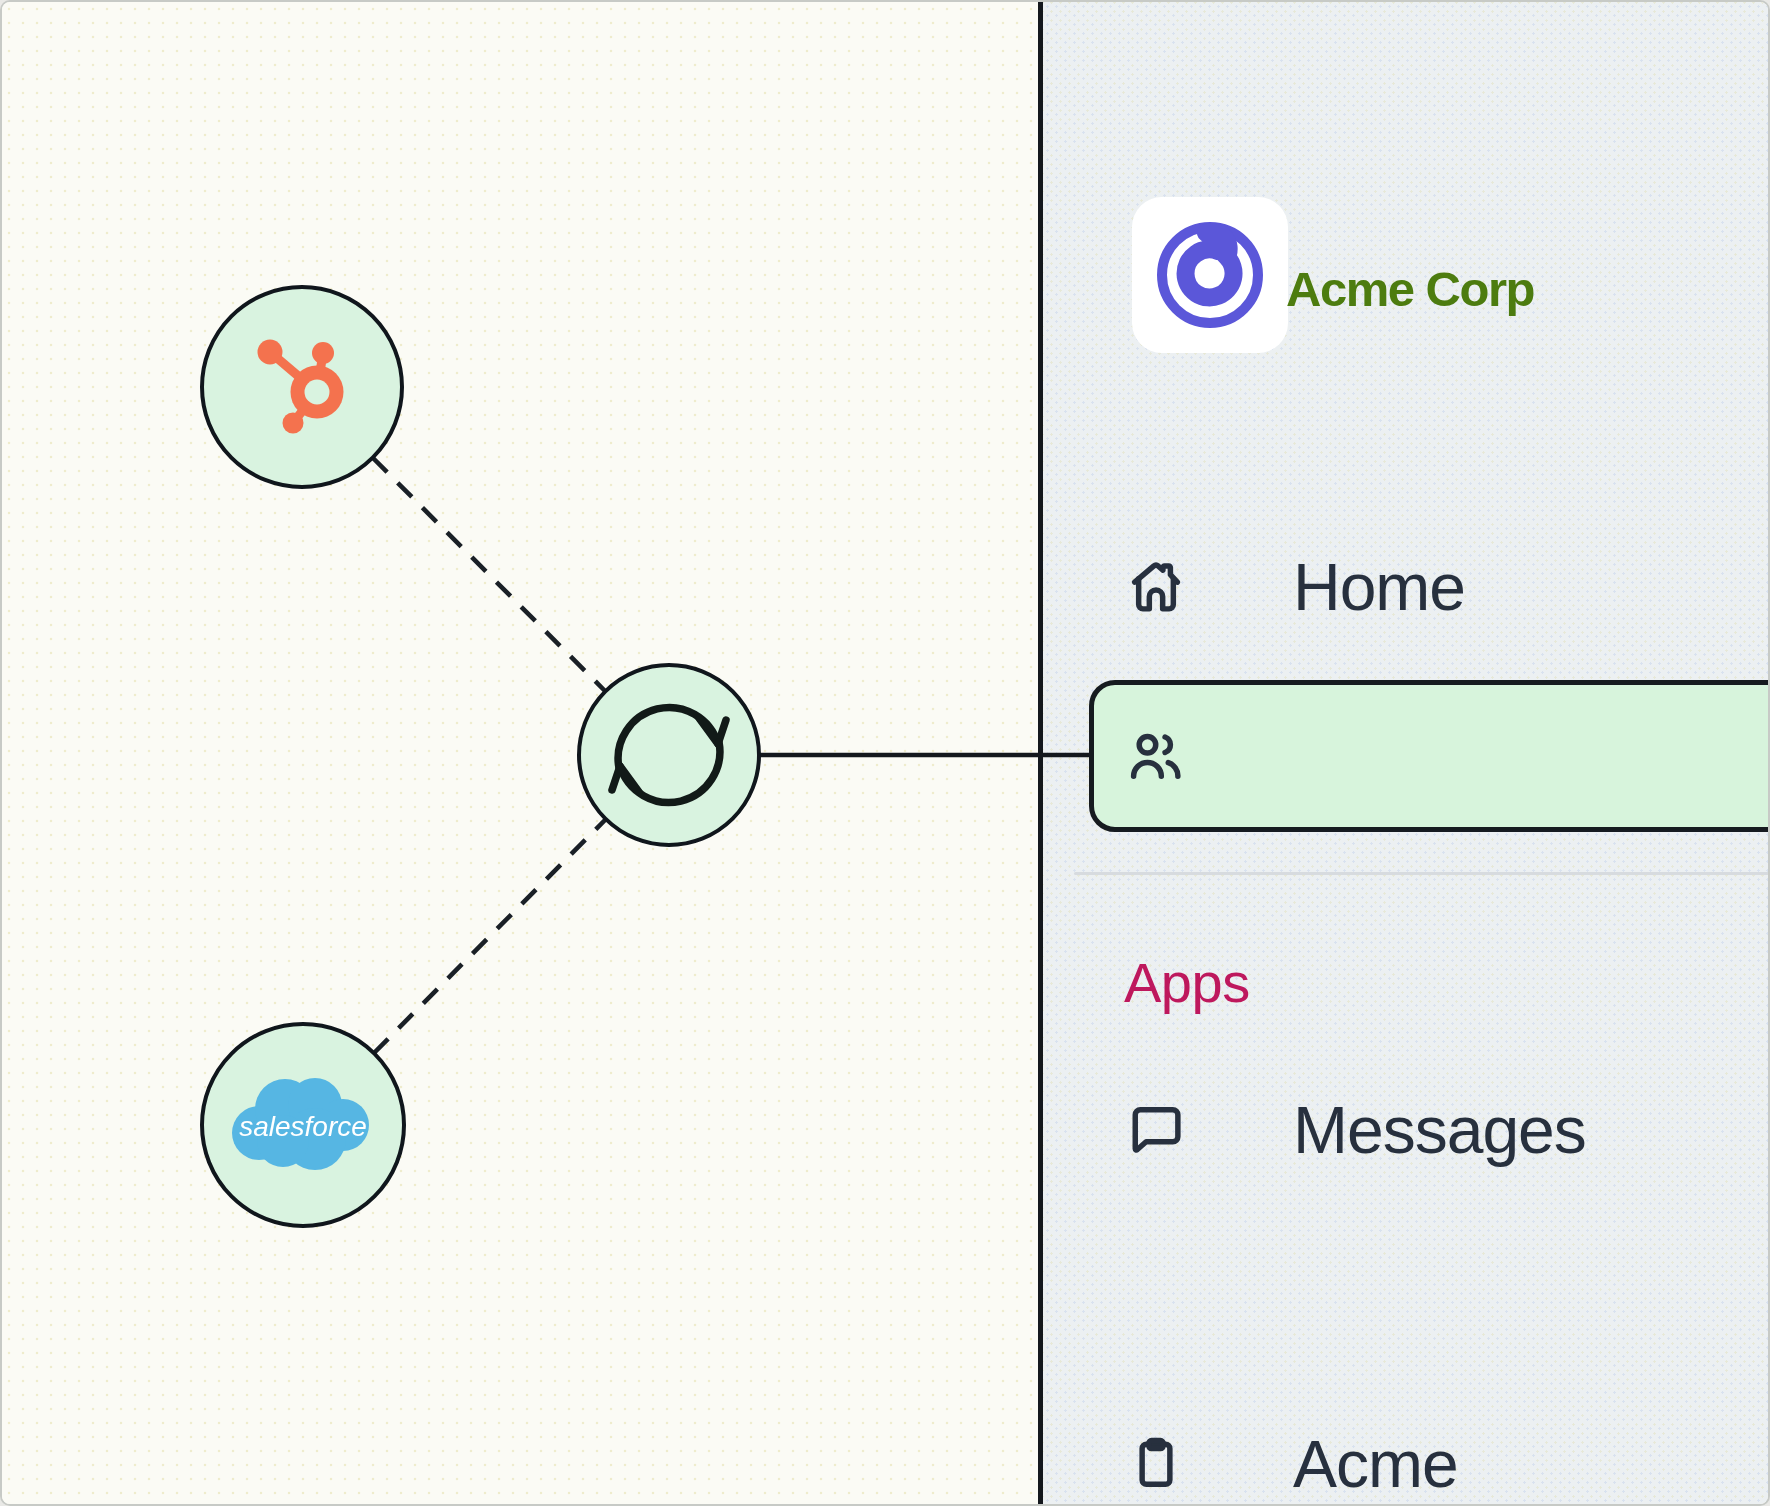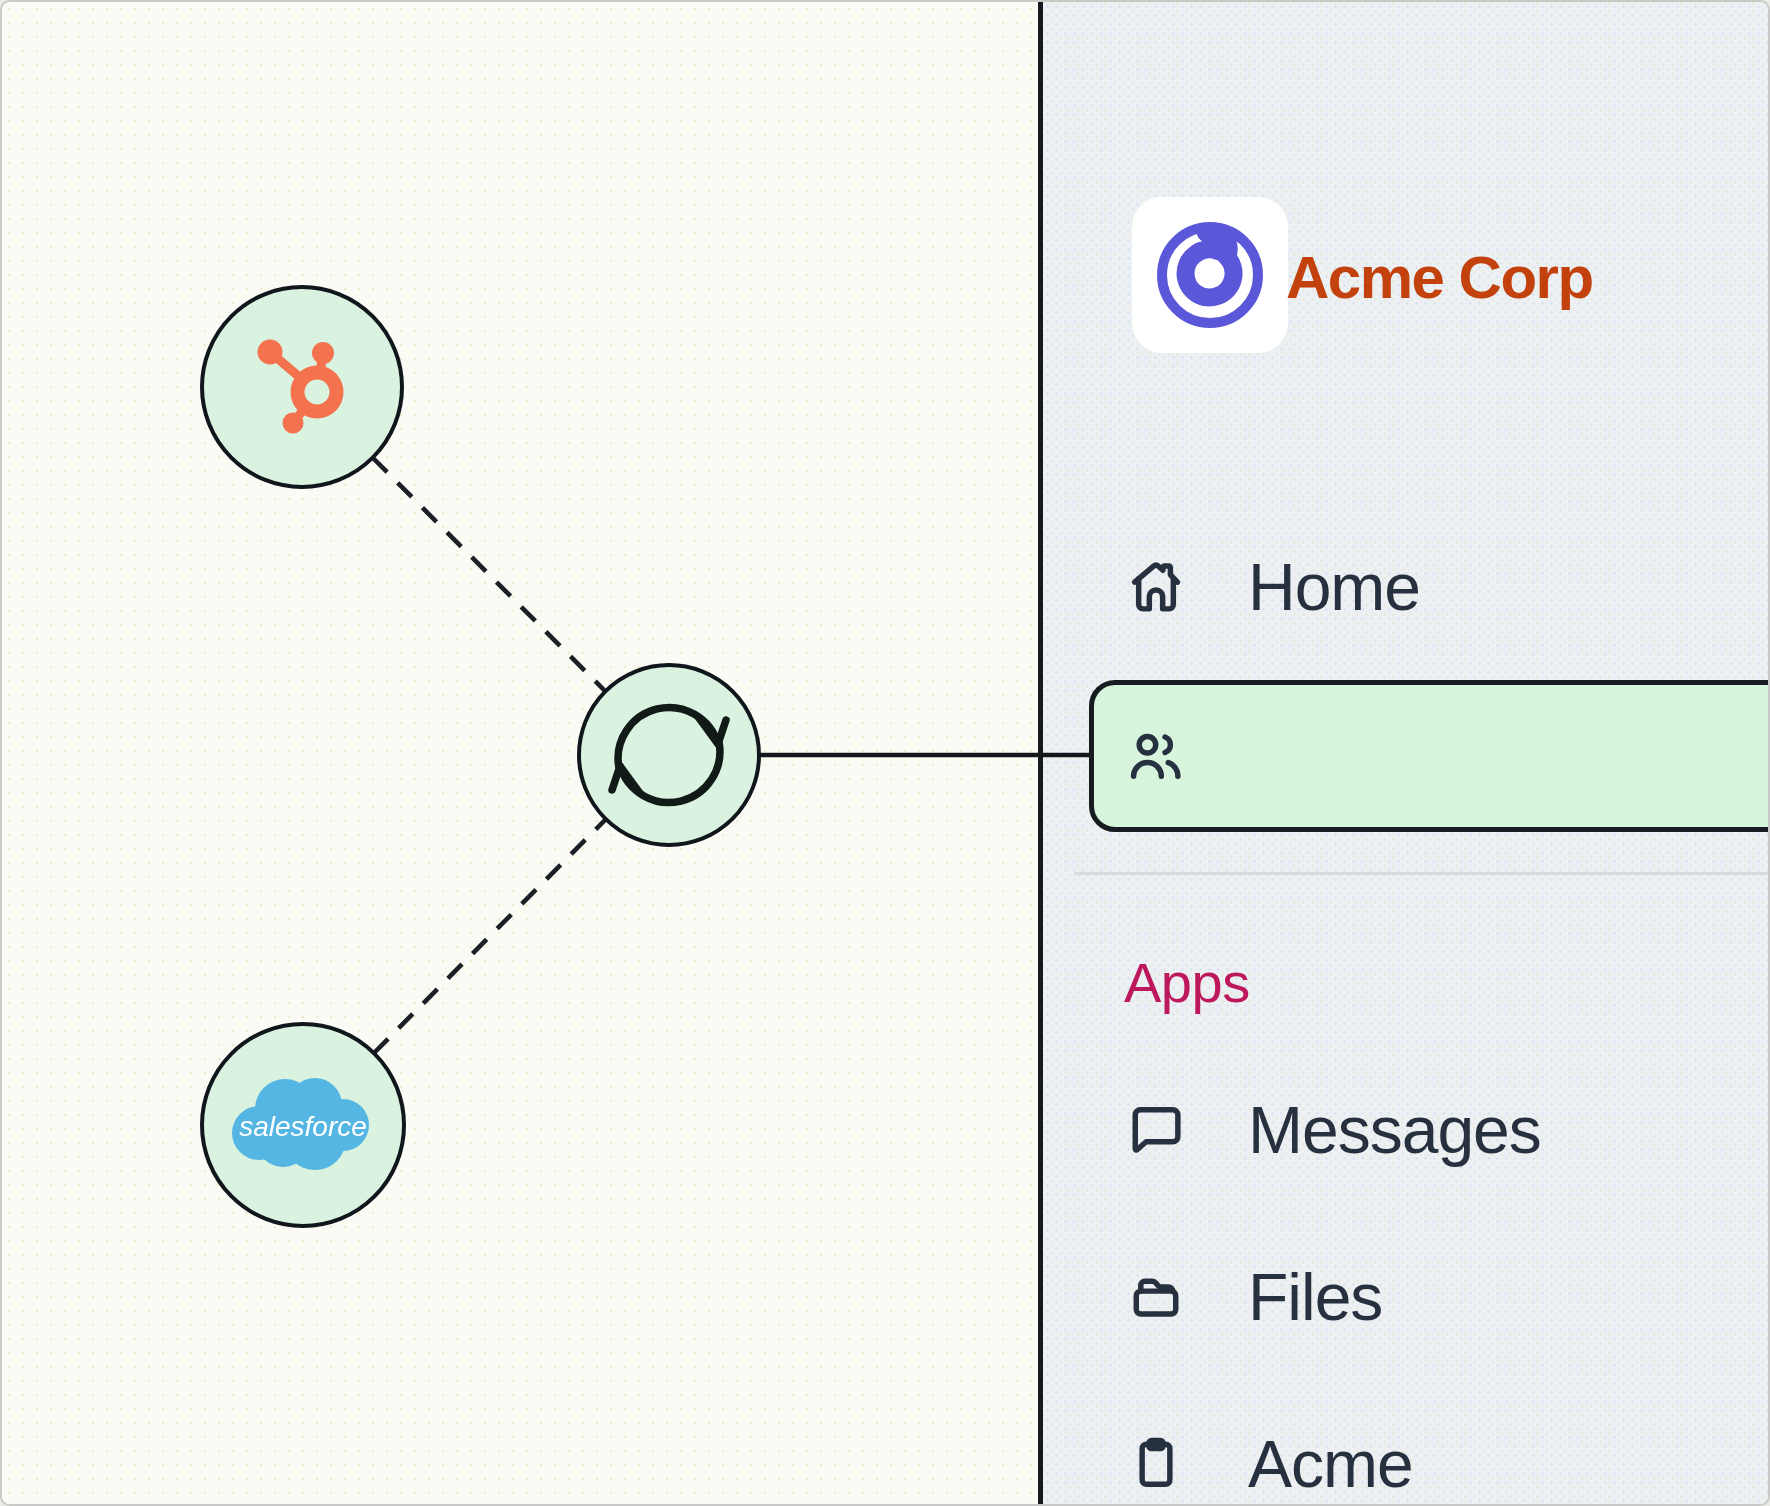--- a/index.html
+++ b/index.html
@@ -27,34 +27,34 @@
     background-size:9px 9px,9px 9px;
     background-position:0 0,4px 5px;
   }
   svg.diagram{position:absolute;left:0;top:0;}
   
   .logo-card{
     position:absolute;left:1130px;top:195px;width:156px;height:156px;
     background:#ffffff;border-radius:30px;display:flex;align-items:center;justify-content:center;
   }
   .brand-name{
-    position:absolute;left:1284px;top:197px;height:156px;display:flex;align-items:center;
-    font-size:60px;font-weight:600;color:#c2410c;letter-spacing:-1.5px;white-space:nowrap;
+    position:absolute;left:1284px;top:209px;height:156px;display:flex;align-items:center;
+    font-size:49px;font-weight:600;color:#4d7c0f;letter-spacing:-1.5px;white-space:nowrap;
   }
   .clients-pill{
     position:absolute;left:1087px;top:678px;width:723px;height:152px;
     background:#d7f4dc;border:5px solid #161b20;border-radius:26px;box-sizing:border-box;
   }
   .nav-row{
     position:absolute;left:1122px;display:flex;align-items:center;height:64px;
     color:#27303e;font-size:66px;font-weight:500;letter-spacing:-1px;white-space:nowrap;
     cursor:default;
   }
   .nav-row .nav-icon{width:64px;height:64px;flex:0 0 64px;}
-  .nav-row .nav-label{margin-left:60px;line-height:64px;}
+  .nav-row .nav-label{margin-left:105px;line-height:64px;}
   .nav-row.active .nav-label{font-weight:700;color:#1d242e;}
   .h-divider{position:absolute;left:1072px;top:870px;width:698px;height:3px;background:#d7dbdf;border-radius:2px;}
   .section-label{
     position:absolute;left:1122px;top:947px;height:66px;display:flex;align-items:center;
     font-size:56px;font-weight:500;color:#be185d;letter-spacing:-0.5px;
   }
   .icon-stroke{stroke:#27303e;stroke-width:2.05;fill:none;stroke-linecap:round;stroke-linejoin:round;}
 </style>
 </head>
 <body>
@@ -146,27 +146,20 @@
 
   <div class="section-label">Apps</div>
 
   <div class="nav-row" style="top:1096px">
     <svg class="nav-icon" viewBox="0 0 24 24">
       <path class="icon-stroke" d="M20.2 14.5 a1.9 1.9 0 0 1 -1.9 1.9 H8.3 L4.9 19.4 a0.4 0.4 0 0 1 -0.68 -0.3 V6.3 a1.9 1.9 0 0 1 1.9 -1.9 h12.18 a1.9 1.9 0 0 1 1.9 1.9 Z"></path>
     </svg>
     <span class="nav-label">Messages</span>
   </div>
 
-  <div class="nav-row" style="top:1263px">
-    <svg class="nav-icon" viewBox="0 0 24 24">
-      <path class="icon-stroke" d="M6.3 9.8 V7.6 a1.5 1.5 0 0 1 1.5 -1.5 h2.9 a1.5 1.5 0 0 1 1.2 0.58 l0.75 0.94 a1.5 1.5 0 0 0 1.2 0.58 h2.75 a1.7 1.7 0 0 1 1.7 1.7 V9.8"></path>
-      <rect class="icon-stroke" x="4.6" y="9.8" width="14.8" height="8.6" rx="1.7"></rect>
-    </svg>
-    <span class="nav-label">Files</span>
-  </div>
 
   <div class="nav-row" style="top:1430px">
     <svg class="nav-icon" viewBox="0 0 24 24">
       <rect class="icon-stroke" x="6.8" y="4.6" width="10.4" height="15" rx="1.6"></rect>
       <rect class="icon-stroke" x="9.3" y="3.2" width="5.4" height="3" rx="1" fill="#ecf0f2"></rect>
     </svg>
     <span class="nav-label">Acme</span>
   </div>
 
 </div>

